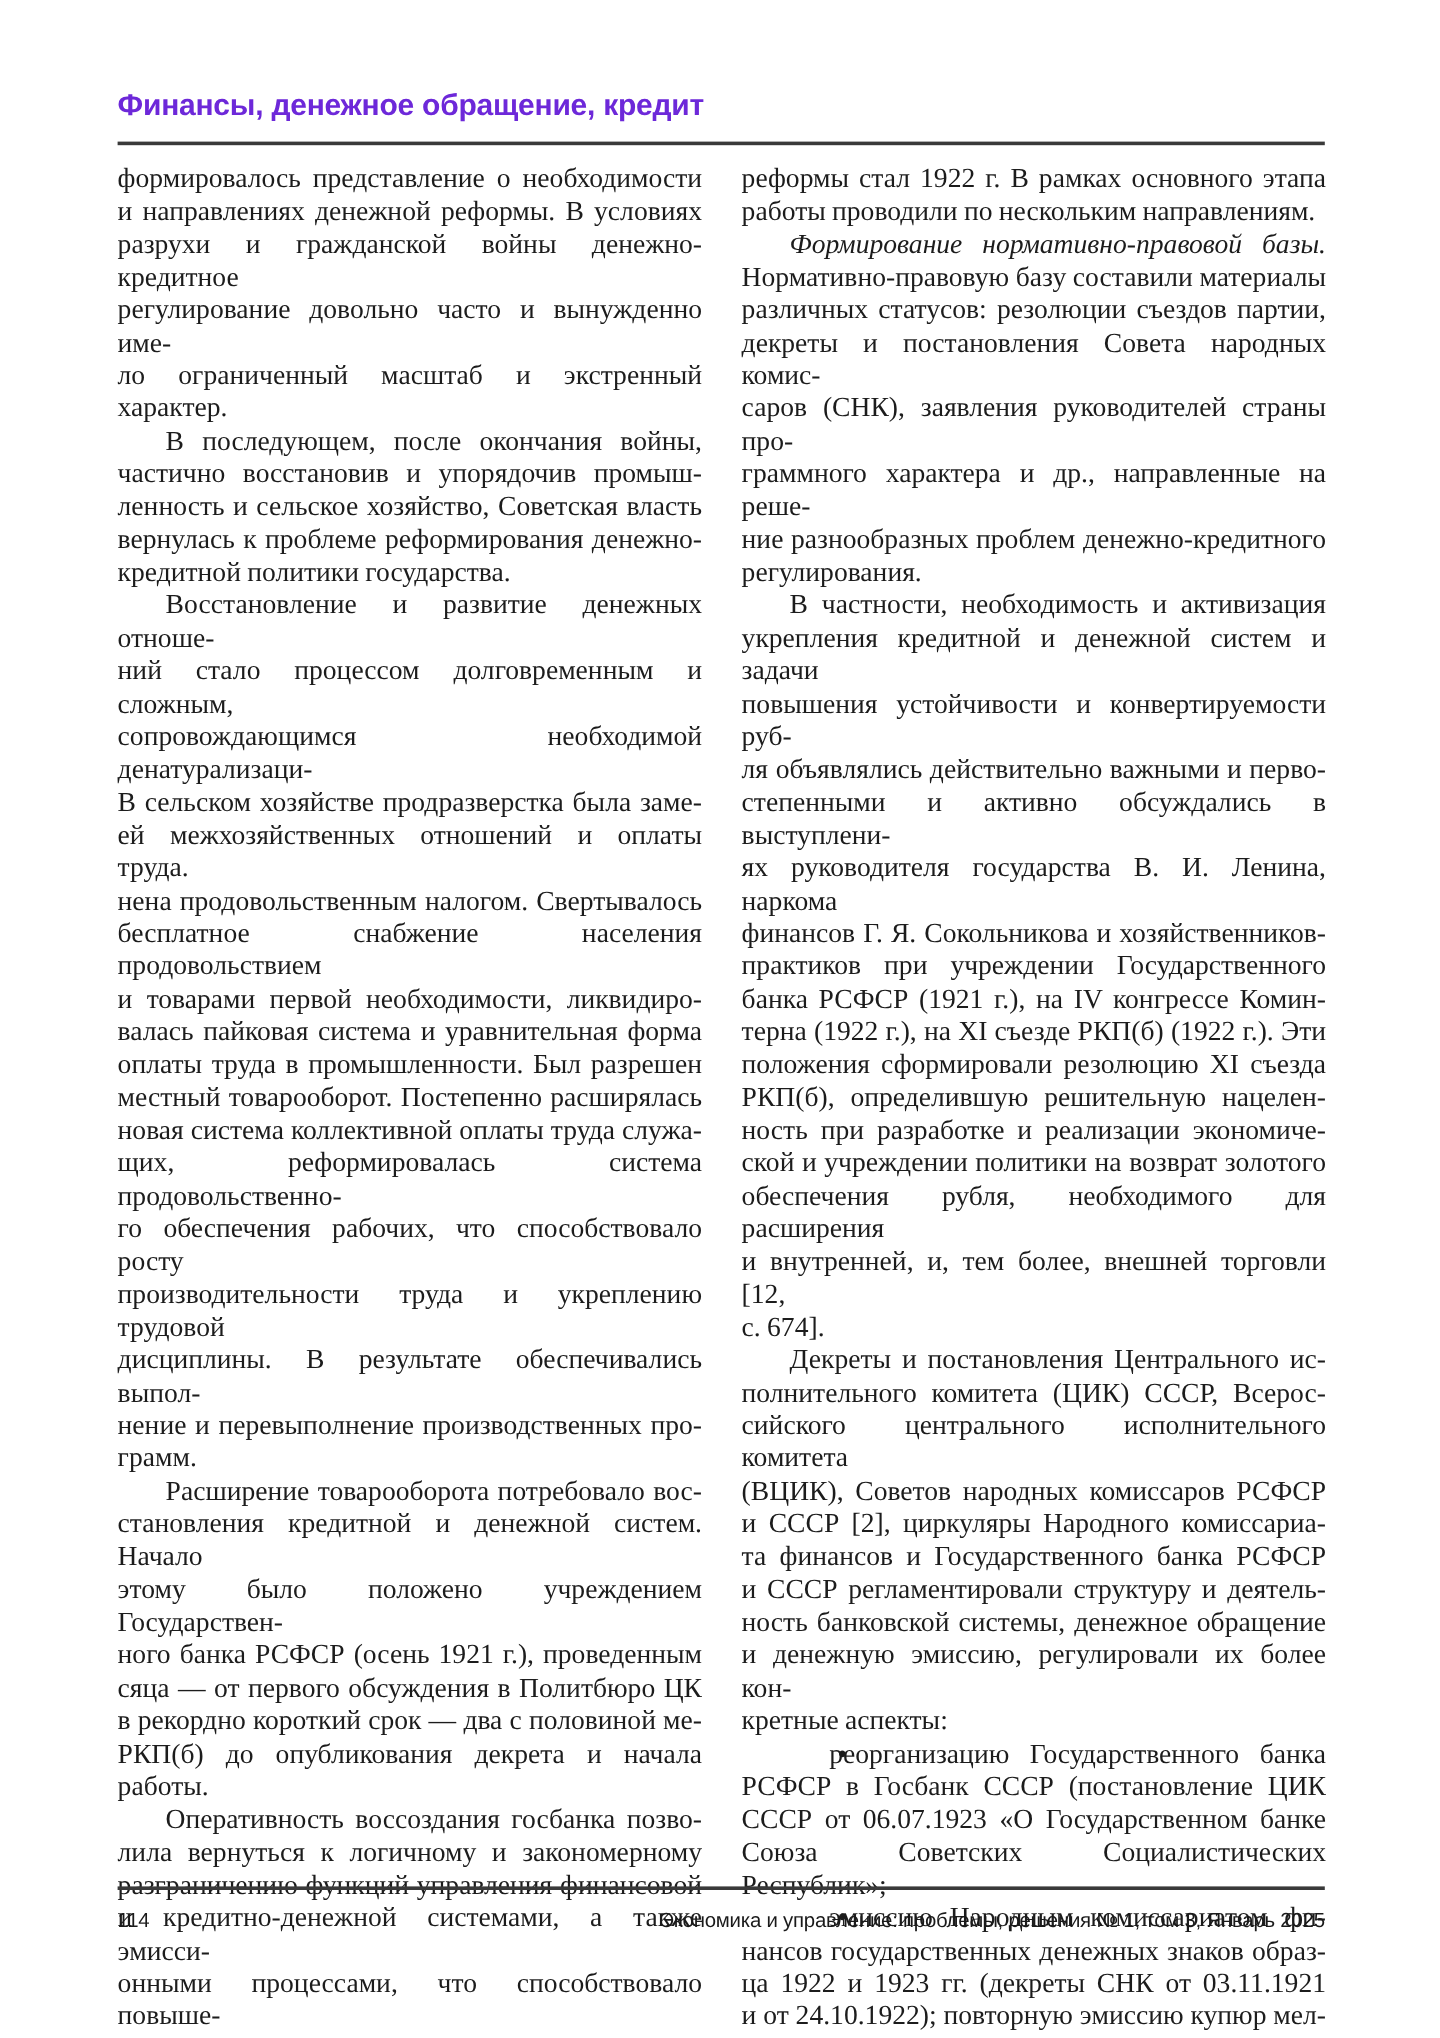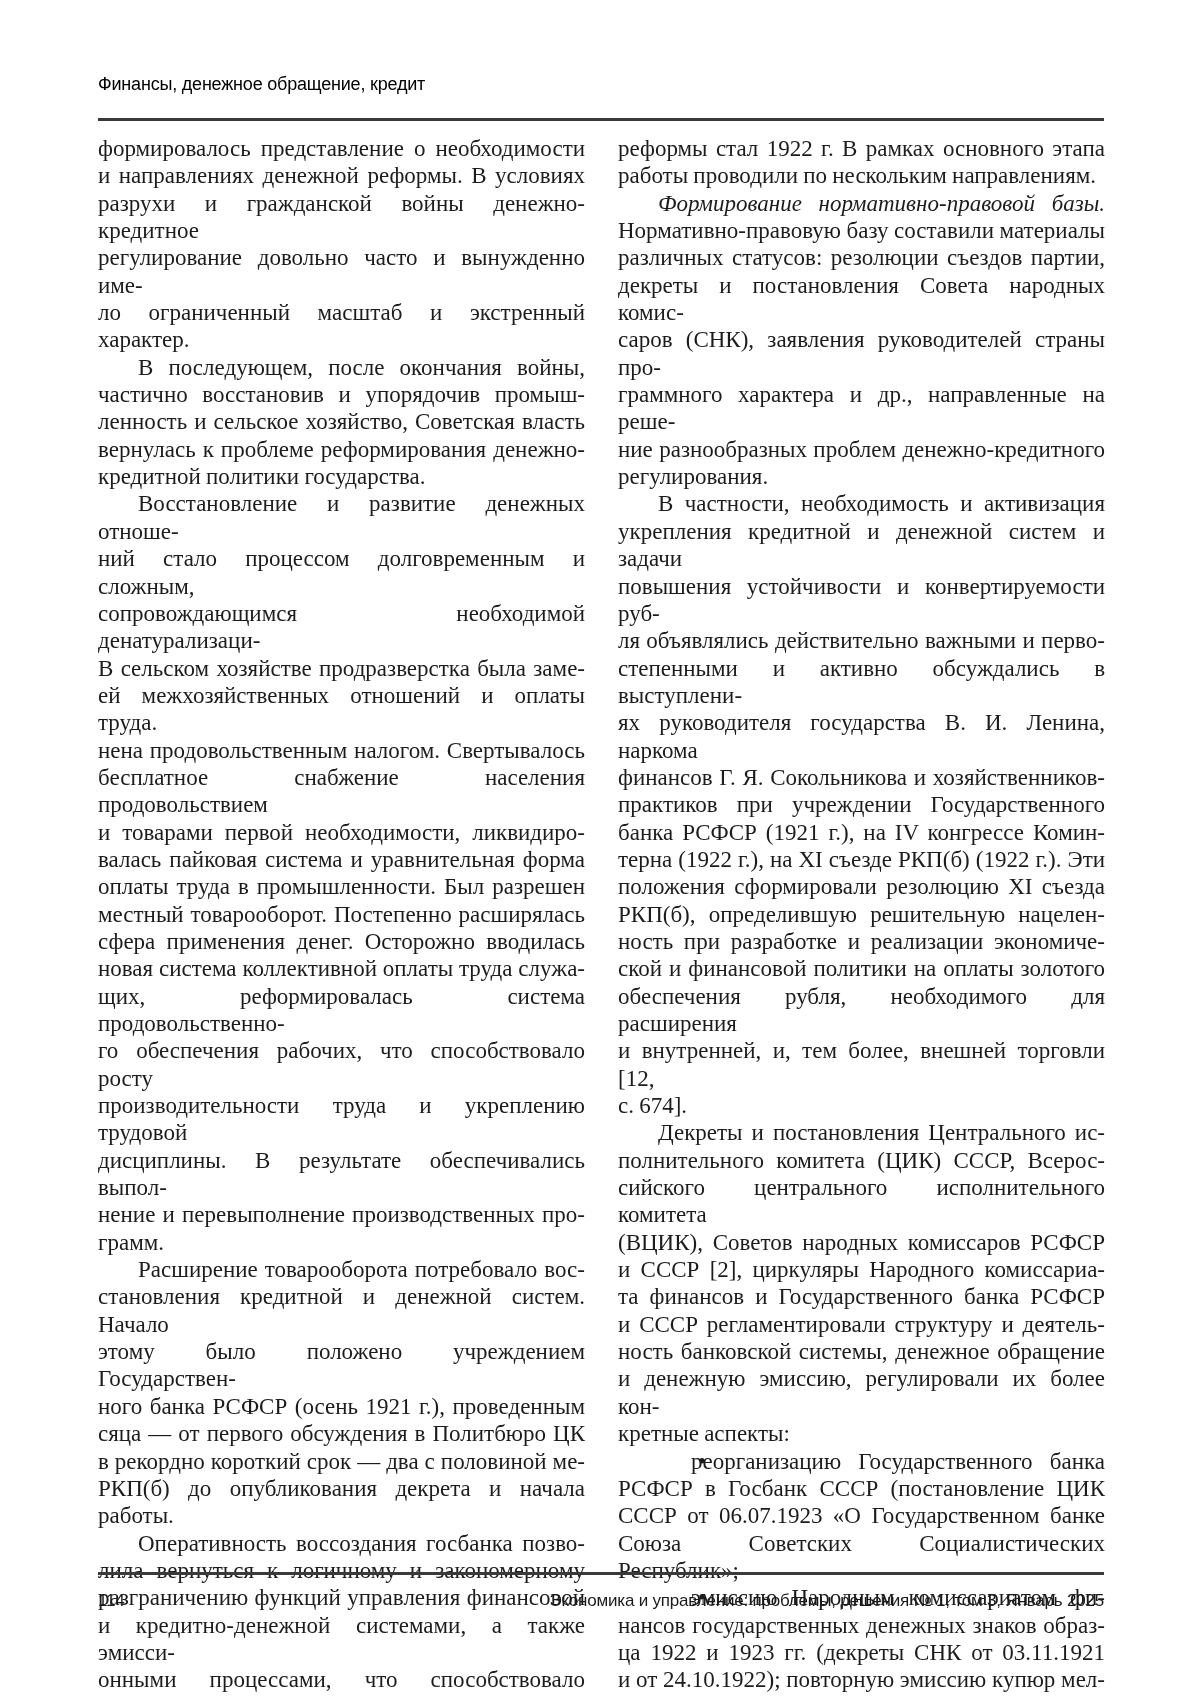--- a/index.html
+++ b/index.html
@@ -9,24 +9,24 @@
     height: 1698px;
     background: #ffffff;
     overflow: hidden;
     font-family: "Liberation Serif", serif;
   }
   .header-title {
     position: absolute;
     left: 98px;
     top: 74px;
     font-family: "Liberation Sans", sans-serif;
-    font-weight: 400;
-    font-size: 18px;
+    font-weight: 700;
+    font-size: 25px;
     letter-spacing: -0.2px;
-    color: #000000;
+    color: #6d28d9;
     white-space: nowrap;
   }
   .rule {
     position: absolute;
     background: #3a3a3a;
     height: 3px;
     width: 1006px;
     left: 98px;
   }
   .header-rule { top: 118px; }
@@ -93,21 +93,20 @@
         <div class="line"><span>ний стало процессом долговременным и сложным,</span></div>
         <div class="line"><span>сопровождающимся необходимой денатурализаци-</span></div>
         <div class="line"><span>В сельском хозяйстве продразверстка была заме-</span></div>
         <div class="line"><span>ей межхозяйственных отношений и оплаты труда.</span></div>
         <div class="line"><span>нена продовольственным налогом. Свертывалось</span></div>
         <div class="line"><span>бесплатное снабжение населения продовольствием</span></div>
         <div class="line"><span>и товарами первой необходимости, ликвидиро-</span></div>
         <div class="line"><span>валась пайковая система и уравнительная форма</span></div>
         <div class="line"><span>оплаты труда в промышленности. Был разрешен</span></div>
         <div class="line"><span>местный товарооборот. Постепенно расширялась</span></div>
-        <div class="line"><span>сфера применения денег. Осторожно вводилась</span></div>
         <div class="line"><span>новая система коллективной оплаты труда служа-</span></div>
         <div class="line"><span>щих, реформировалась система продовольственно-</span></div>
         <div class="line"><span>го обеспечения рабочих, что способствовало росту</span></div>
         <div class="line"><span>производительности труда и укреплению трудовой</span></div>
         <div class="line"><span>дисциплины. В результате обеспечивались выпол-</span></div>
         <div class="line"><span>нение и перевыполнение производственных про-</span></div>
         <div class="line end"><span>грамм.</span></div>
       </div>
       <div>
         <div class="line indent"><span>Расширение товарооборота потребовало вос-</span></div>
@@ -148,21 +147,21 @@
         <div class="line"><span>ля объявлялись действительно важными и перво-</span></div>
         <div class="line"><span>степенными и активно обсуждались в выступлени-</span></div>
         <div class="line"><span>ях руководителя государства В. И. Ленина, наркома</span></div>
         <div class="line"><span>финансов Г. Я. Сокольникова и хозяйственников-</span></div>
         <div class="line"><span>практиков при учреждении Государственного</span></div>
         <div class="line"><span>банка РСФСР (1921 г.), на IV конгрессе Комин-</span></div>
         <div class="line"><span>терна (1922 г.), на XI съезде РКП(б) (1922 г.). Эти</span></div>
         <div class="line"><span>положения сформировали резолюцию XI съезда</span></div>
         <div class="line"><span>РКП(б), определившую решительную нацелен-</span></div>
         <div class="line"><span>ность при разработке и реализации экономиче-</span></div>
-        <div class="line"><span>ской и финансовой политики на оплаты золотого</span></div>
+        <div class="line"><span>ской и учреждении политики на возврат золотого</span></div>
         <div class="line"><span>обеспечения рубля, необходимого для расширения</span></div>
         <div class="line"><span>и внутренней, и, тем более, внешней торговли [12,</span></div>
         <div class="line end"><span>с. 674].</span></div>
       </div>
       <div>
         <div class="line indent"><span>Декреты и постановления Центрального ис-</span></div>
         <div class="line"><span>полнительного комитета (ЦИК) СССР, Всерос-</span></div>
         <div class="line"><span>сийского центрального исполнительного комитета</span></div>
         <div class="line"><span>(ВЦИК), Советов народных комиссаров РСФСР</span></div>
         <div class="line"><span>и СССР [2], циркуляры Народного комиссариа-</span></div>

